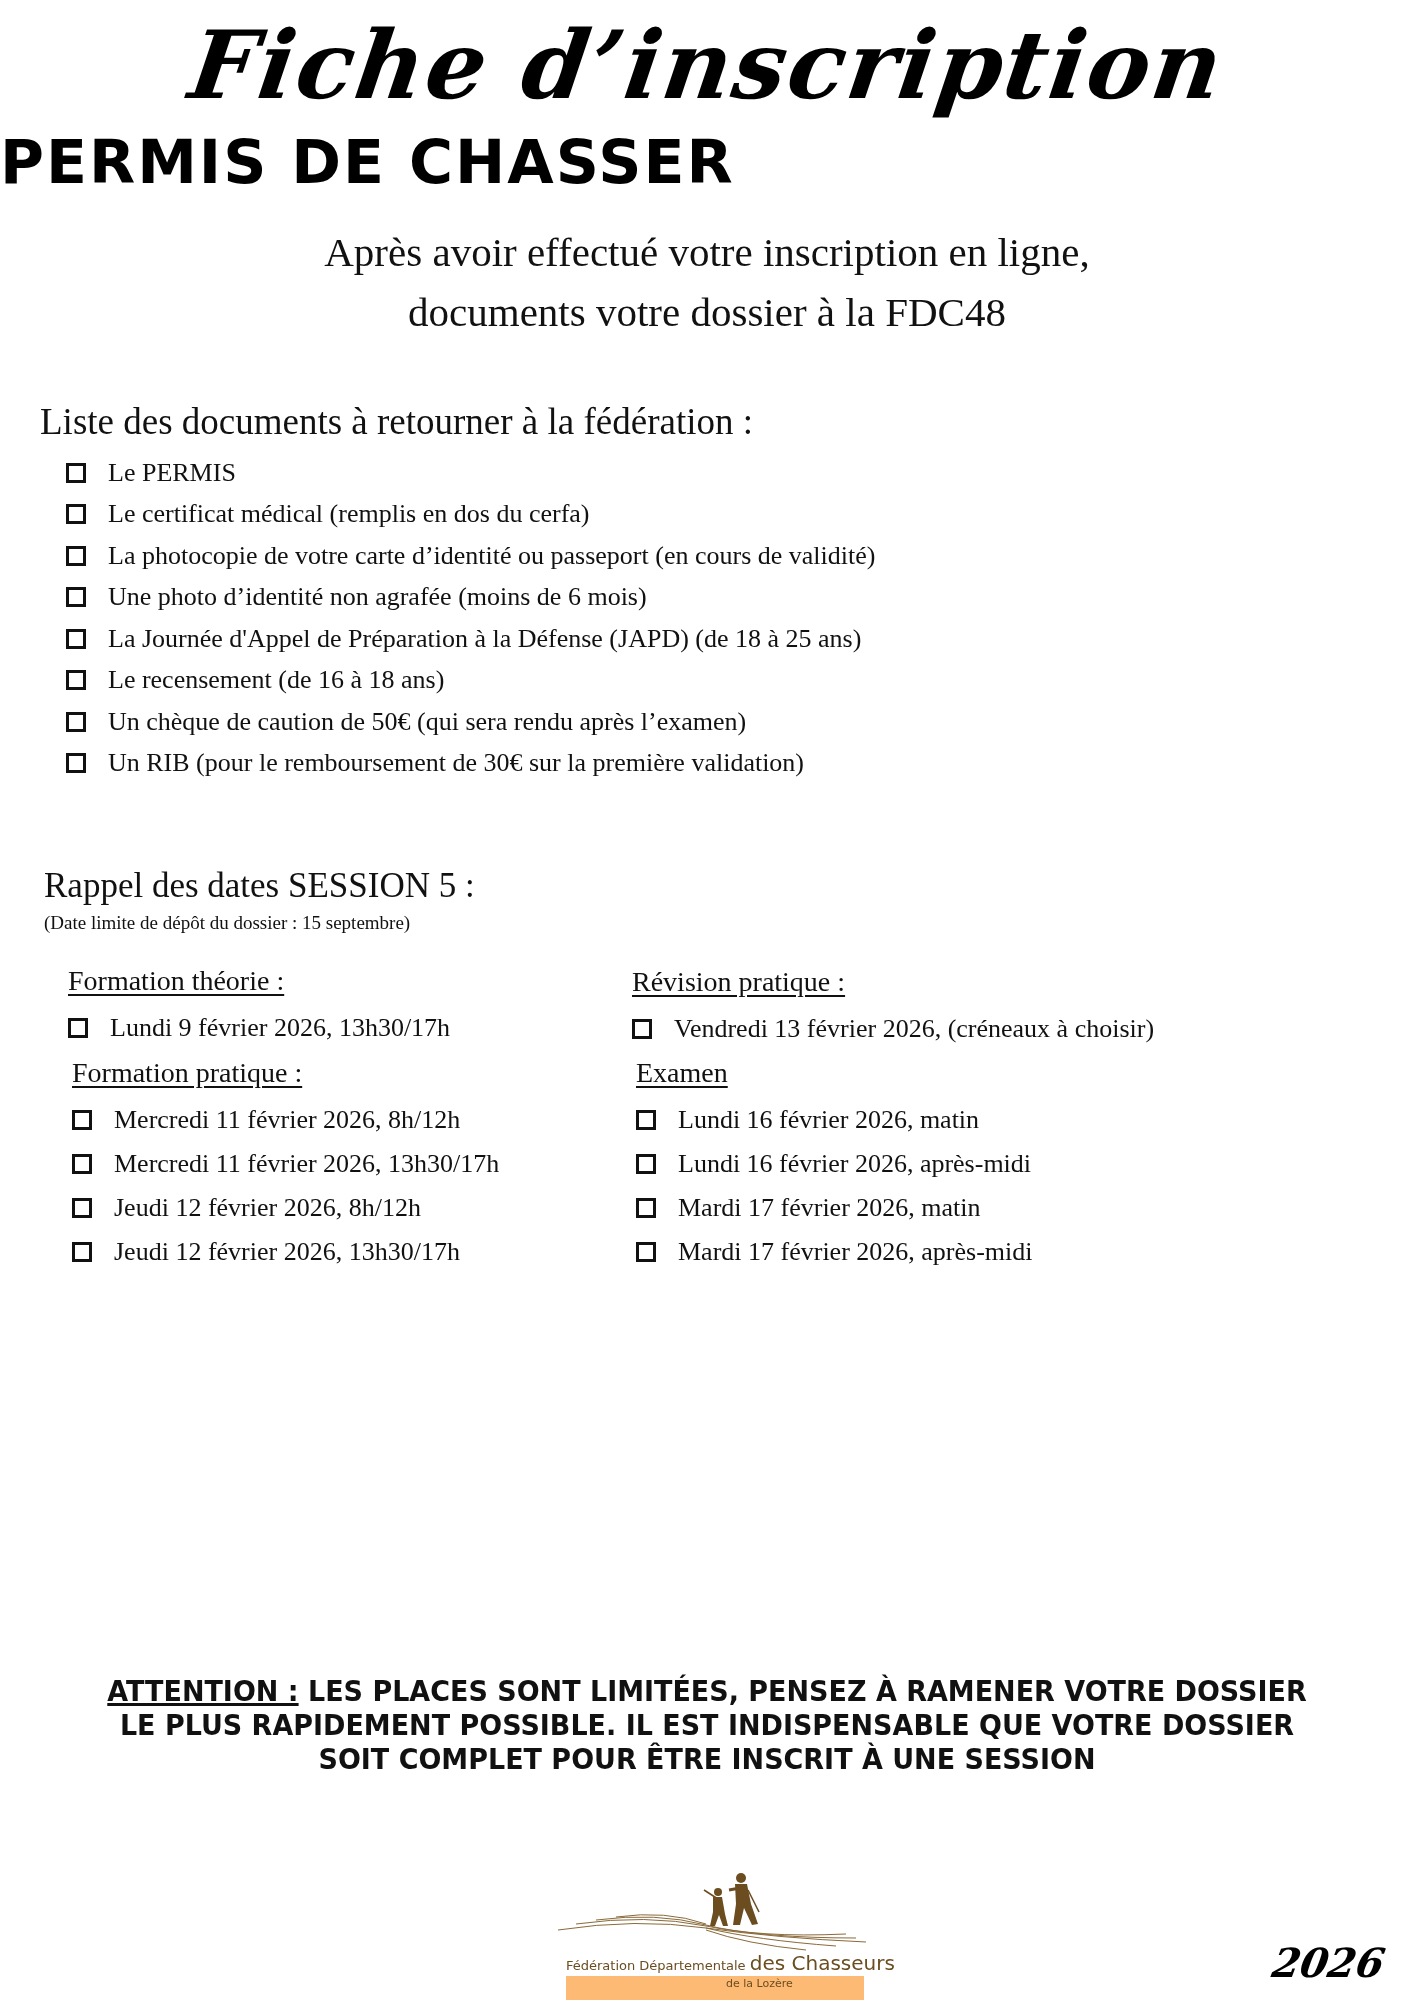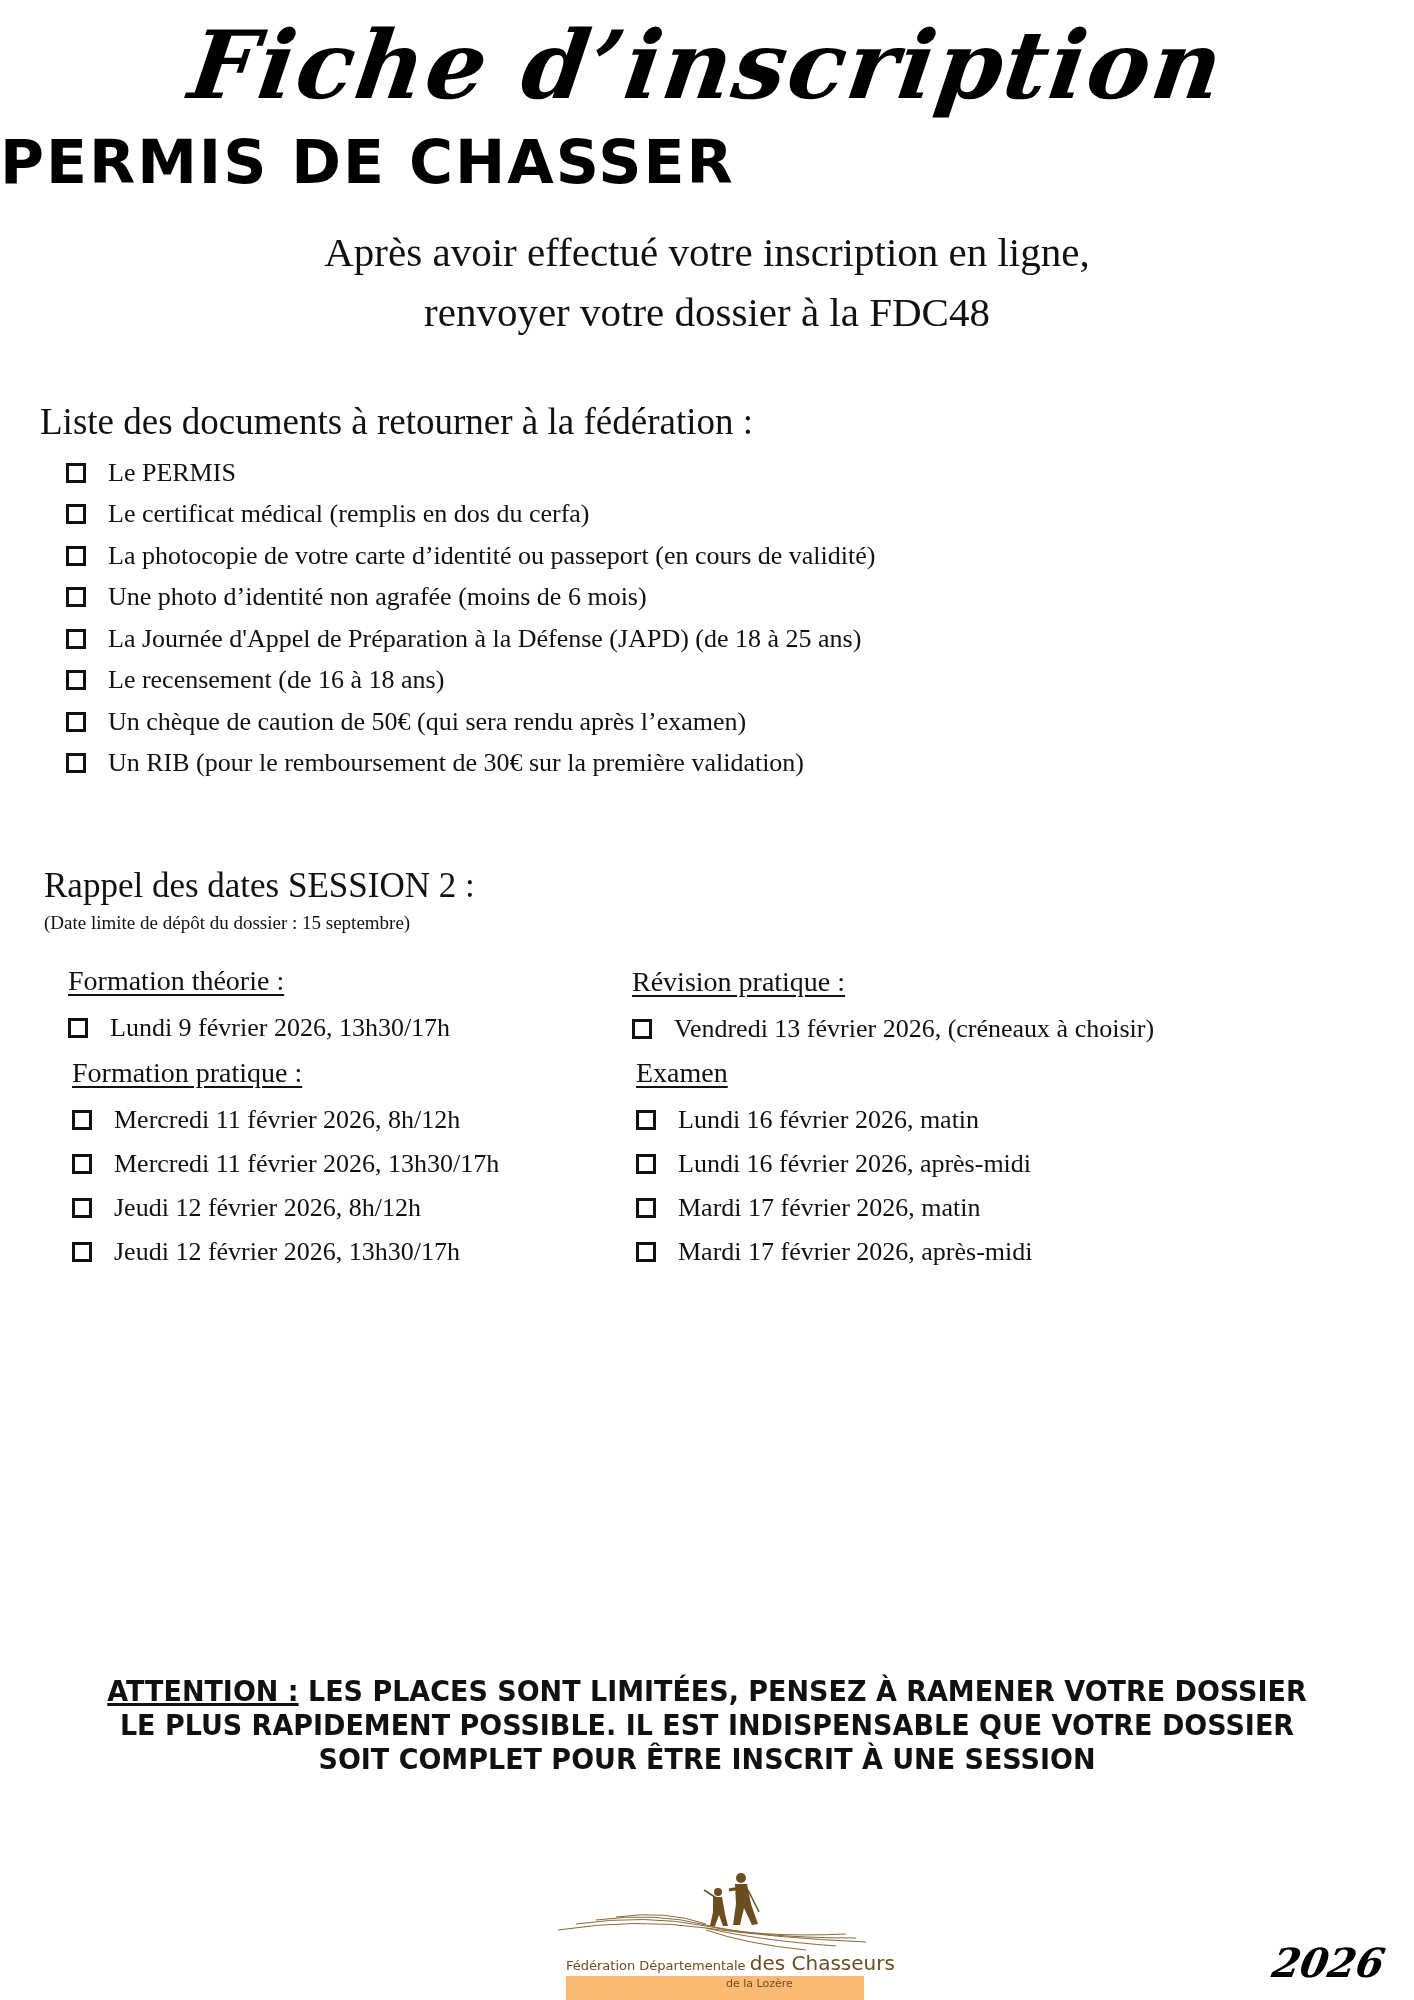--- a/index.html
+++ b/index.html
@@ -66,21 +66,21 @@
   </style>
 </head>
 <body>
 
 <div>
 
   <div class="title-script">Fiche d’inscription</div>
   <div class="title-main">PERMIS DE CHASSER</div>
   <div class="subtitle">
     <div>Après avoir effectué votre inscription en ligne,</div>
-    <div>renvoyer votre dossier à la FDC48</div>
+    <div>documents votre dossier à la FDC48</div>
   </div>
 
   <div class="docs-heading">Liste des documents à retourner à la fédération :</div>
   <ul class="docs-list">
     <li>
         <span class="cb"></span>
         <span>Le PERMIS</span>
       </li>
     <li>
         <span class="cb"></span>
@@ -105,21 +105,21 @@
     <li>
         <span class="cb"></span>
         <span>Un chèque de caution de 50€ (qui sera rendu après l’examen)</span>
       </li>
     <li>
         <span class="cb"></span>
         <span>Un RIB (pour le remboursement de 30€ sur la première validation)</span>
       </li>
   </ul>
 
-  <div class="session-heading">Rappel des dates SESSION 2 :</div>
+  <div class="session-heading">Rappel des dates SESSION 5 :</div>
   <div class="session-note">(Date limite de dépôt du dossier : 15 septembre)</div>
 
   <div class="group g-theorie">
     <div class="group-title">Formation théorie :</div>
     <ul>
       <li>
           <span class="cb"></span>
           <span>Lundi 9 février 2026, 13h30/17h</span>
         </li>
     </ul>

